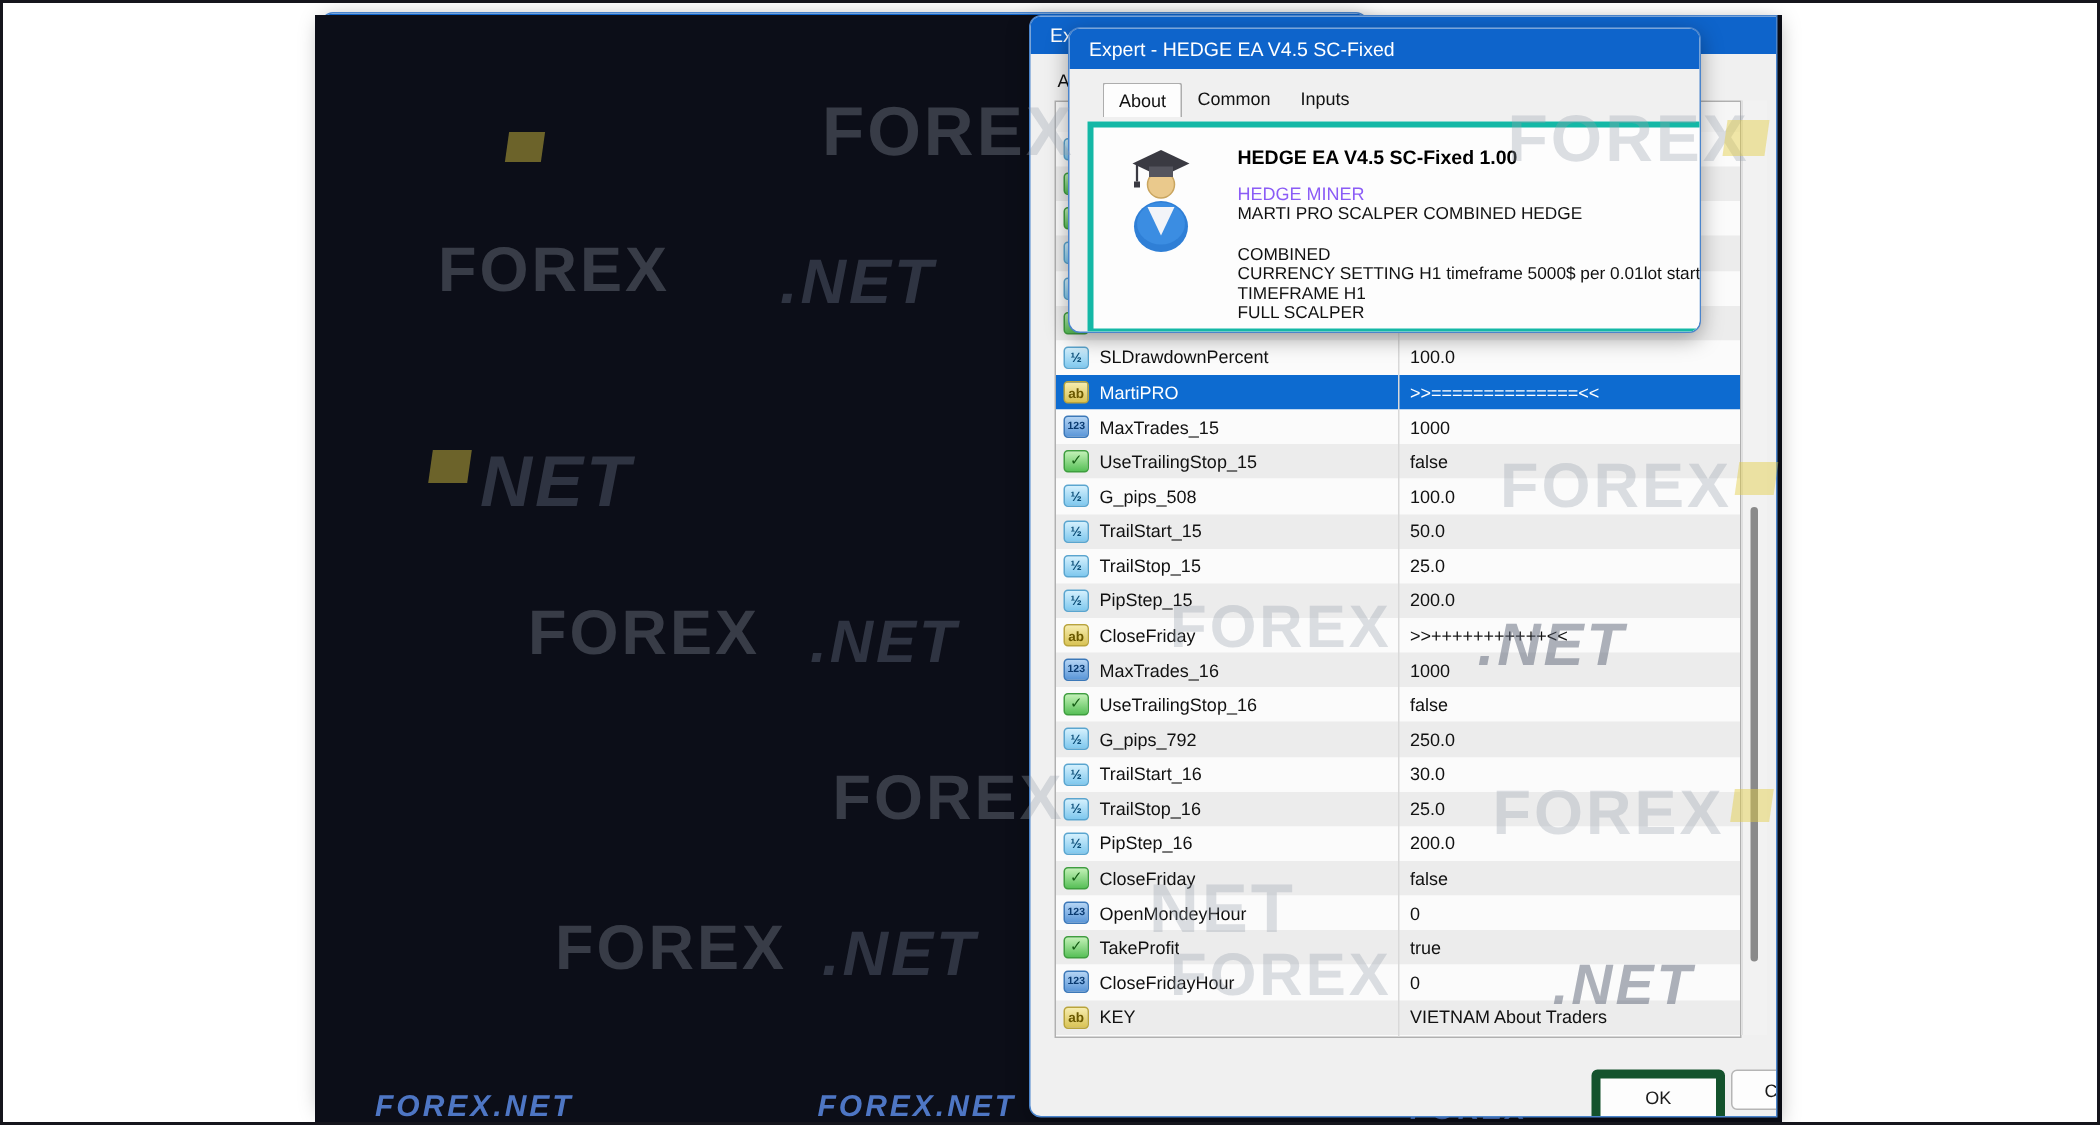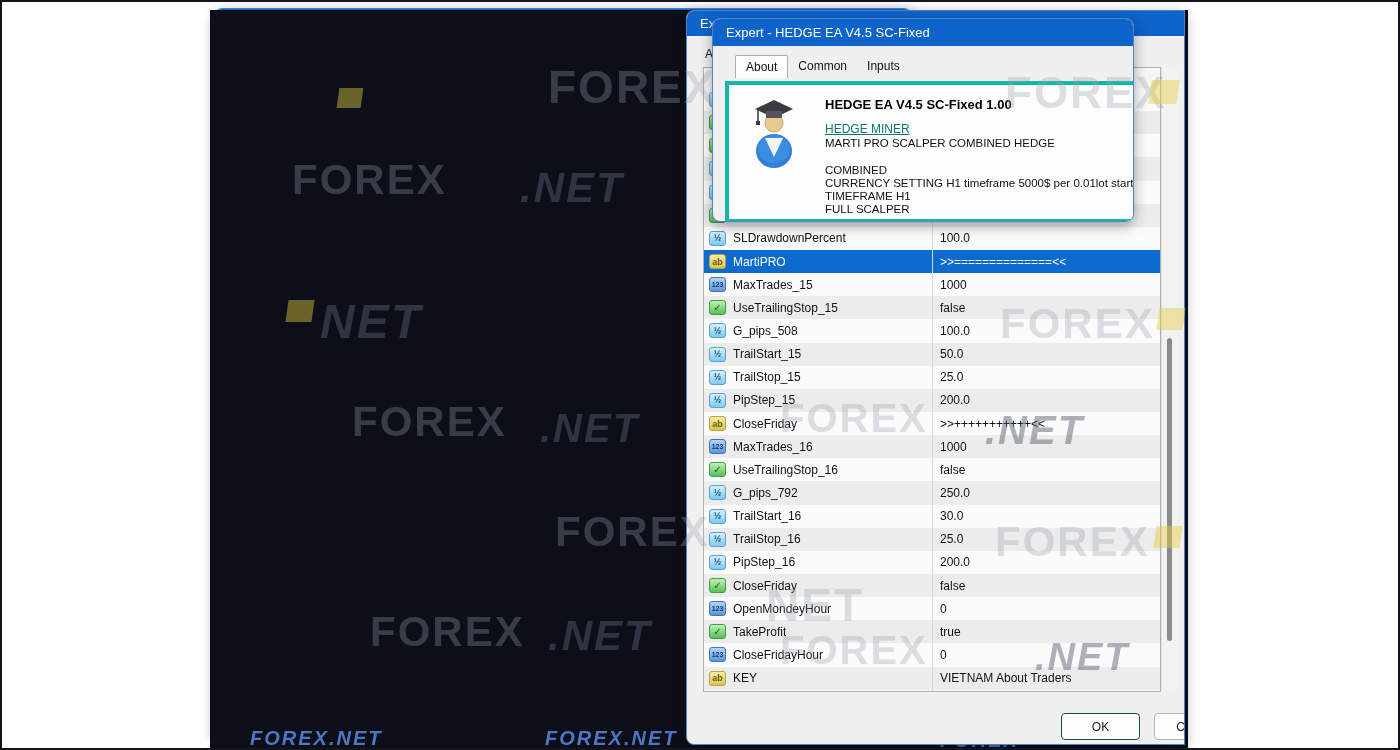--- a/index.html
+++ b/index.html
@@ -34,28 +34,28 @@
 
   .ticon{width:17px;height:15px;border-radius:3px;display:inline-flex;align-items:center;justify-content:center;
          font-weight:bold;flex:0 0 17px;margin-right:7px;box-sizing:border-box;}
   .ticon.string{background:linear-gradient(#f6ecae,#d9c355);border:1px solid #b9a43c;color:#6b5900;font-size:9px;}
   .ticon.bool{background:linear-gradient(#c2f1b6,#58c058);border:1px solid #3f9e3f;color:#145c14;font-size:10px;}
   .ticon.double{background:linear-gradient(#d4f0fd,#7fc8ee);border:1px solid #5aa5cf;color:#0b4d77;font-size:9px;}
   .ticon.int{background:linear-gradient(#b4d4f4,#5a96d8);border:1px solid #3c78b8;color:#0a3a70;font-size:7px;}
 
   .btn{position:absolute;height:25px;background:#fdfdfd;border:1px solid #b5b5b5;border-radius:4px;
        font-size:12px;color:#1a1a1a;display:flex;align-items:center;justify-content:center;}
-  .btn.primary{border:1px solid #14532d;}
+  .btn.primary{border:6px solid #14532d;}
 
   .scrolltrack{position:absolute;background:#f2f2f2;border-left:1px solid #e0e0e0;}
   .scrollthumb{position:absolute;width:5px;border-radius:3px;background:#8a8a8a;}
 
   .aboutbox{position:absolute;background:#fdfdfd;border:4px solid #14b8a6;padding-left:40px;}
   .about-title{position:absolute;font-size:13px;font-weight:bold;color:#000;white-space:nowrap;}
-  .about-author{position:absolute;font-size:12px;color:#0f766e;white-space:nowrap;text-decoration:underline;}
+  .about-author{position:absolute;font-size:12px;color:#8b5cf6;white-space:nowrap;}
   .about-line{position:absolute;font-size:11.5px;color:#111;white-space:nowrap;}
 
   .wm{position:absolute;pointer-events:none;font-weight:bold;letter-spacing:2px;white-space:nowrap;}
   .wm-light{color:rgba(150,158,172,0.32);z-index:50;}
   .wm-dark{color:rgba(85,95,112,0.48);font-style:italic;font-weight:900;z-index:50;}
   .wm-blue{color:rgba(95,145,240,0.8);z-index:5;font-style:italic;}
   .wm-yellow{background:rgba(226,203,64,0.45);z-index:50;}
 </style>
 </head>
 <body>

